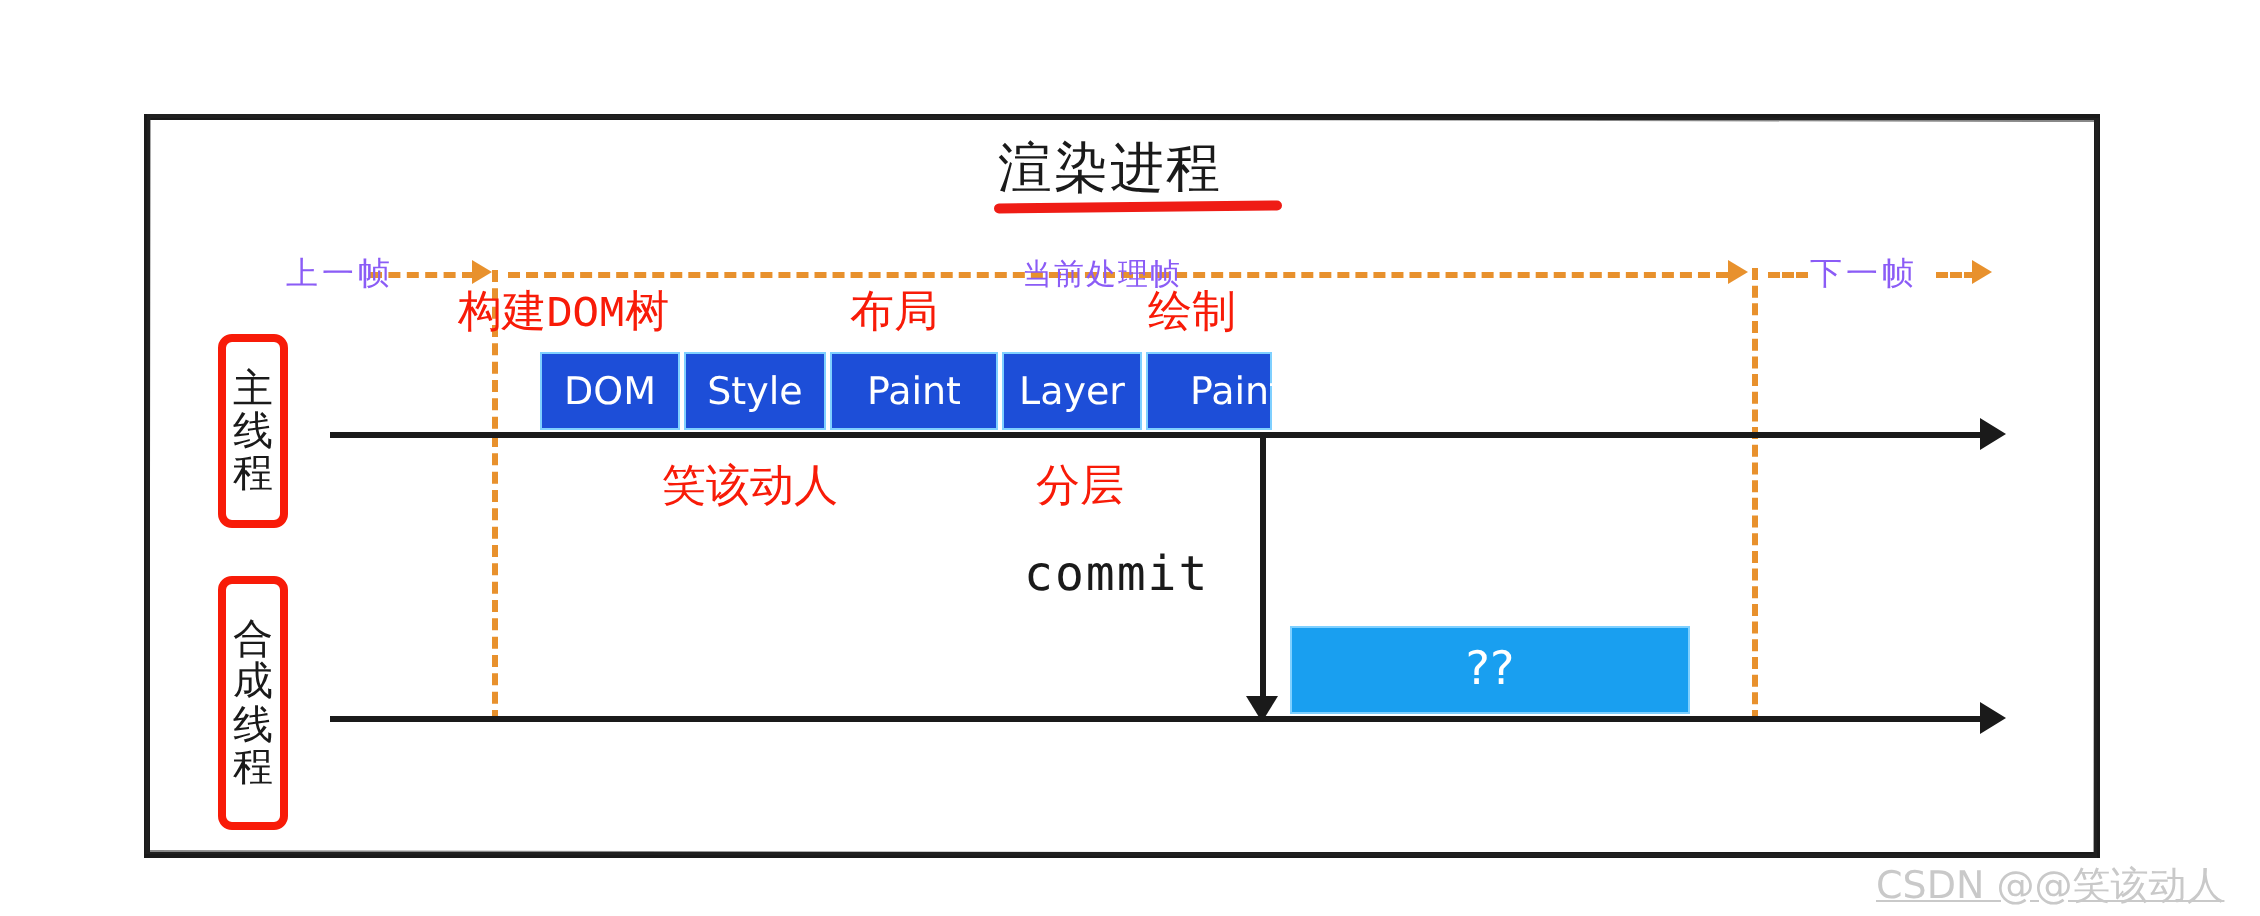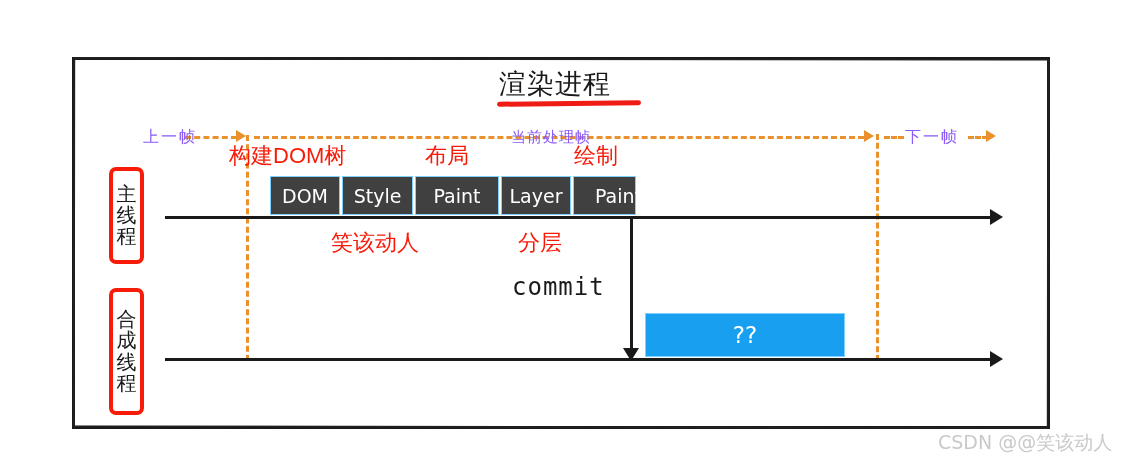--- a/index.html
+++ b/index.html
@@ -66,21 +66,21 @@
     position:absolute;font-size:16px;color:#8b5cf6;white-space:nowrap;
     font-family:"DejaVu Sans",sans-serif;letter-spacing:2px;
   }
   .framelabel.prev{left:143px;top:127px;}
   .framelabel.cur{left:511px;top:128px;font-size:15px;letter-spacing:1px;}
   .framelabel.next{left:905px;top:127px;}
 
   
   .redlab{
     position:absolute;color:#f81b08;white-space:nowrap;
-    font-family:Liberation Sans, sans-serif;font-size:22px;
+    font-family:Liberation Mono, monospace;font-size:22px;
   }
   .redlab.domtree{left:229px;top:141px;}
   .redlab.layout{left:425px;top:141px;}
   .redlab.paint{left:574px;top:141px;}
   .redlab.style{left:331px;top:228px;}
   .redlab.layer{left:502px;top:228px;margin-left:16px;}
 
   
   .threadbox{
     position:absolute;
@@ -108,21 +108,21 @@
   }
   .tarrow.main{left:990px;top:209px;}
   .tarrow.comp{left:990px;top:351px;}
 
   
   .pipeline{
     position:absolute;left:270px;top:176px;height:39px;
     display:flex;
   }
   .pbox{
-    background:#404040;
+    background:#1d4ed8;
     border:1px solid #7fd0ff;
     box-sizing:border-box;
     color:#ffffff;
     font-family:"DejaVu Sans",sans-serif;
     font-size:19px;
     display:flex;align-items:center;justify-content:center;
     margin-right:2px;
   }
   .pbox:last-child{margin-right:0;padding-left:28px;}
 
@@ -148,20 +148,21 @@
     background:#199ff0;border:1px solid #7fd0ff;box-sizing:border-box;
     color:#ffffff;font-family:"DejaVu Sans",sans-serif;font-size:23px;
     display:flex;align-items:center;justify-content:center;
   }
 
   
   .watermark{
     position:absolute;left:938px;top:430px;
     color:#c9c9c9;font-size:19px;white-space:nowrap;
     font-family:"DejaVu Sans",sans-serif;
+    text-decoration:underline;
   }
 </style>
 </head>
 <body>
 
 <div class="canvas">
 
   <div class="frame"></div>
 
   <div class="title">渲染进程</div>

